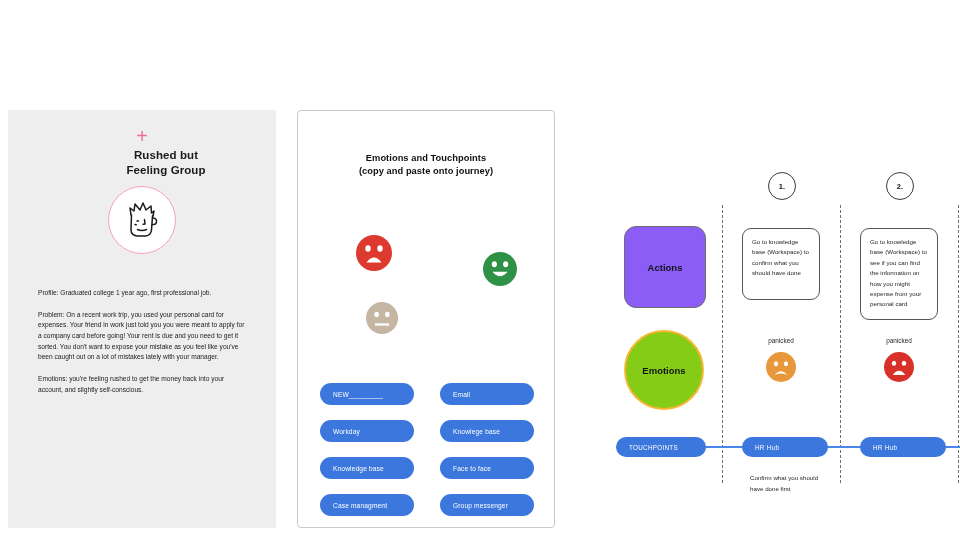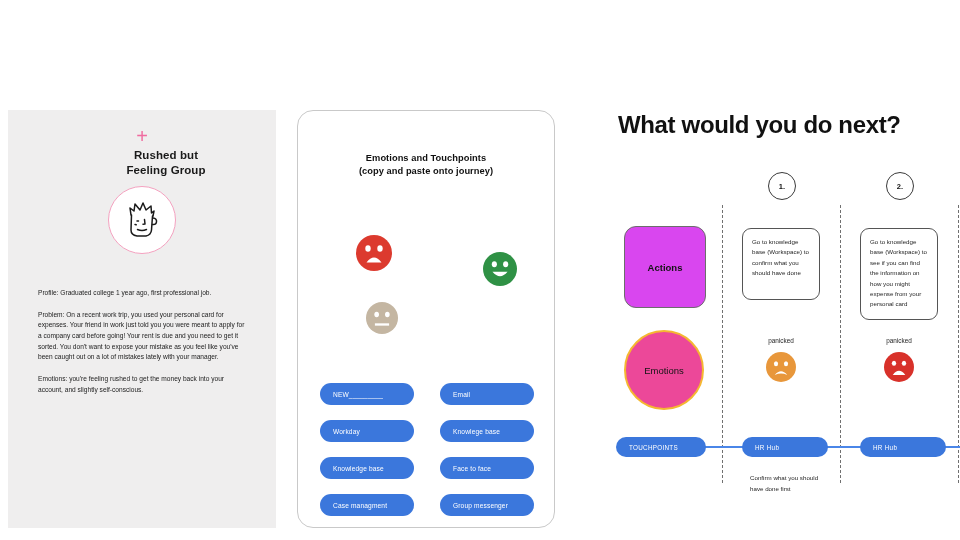--- a/index.html
+++ b/index.html
@@ -79,21 +79,21 @@
 
   
   .library-card {
     position: absolute;
     left: 297px;
     top: 110px;
     width: 258px;
     height: 418px;
     background: #ffffff;
     border: 1.1px solid #c9c9c9;
-    border-radius: 16px;
+    border-radius: 4px;
     box-sizing: border-box;
   }
   .library-title {
     position: absolute;
     left: 0;
     top: 41px;
     width: 100%;
     text-align: center;
     font-size: 9.3px;
     font-weight: bold;
@@ -184,43 +184,43 @@
   .step-num-2 { left: 286px; }
 
   .row-label-actions {
     position: absolute;
     left: 24px;
     top: 226px;
     width: 82px;
     height: 82px;
     border: 1.2px solid #6d6d6d;
     border-radius: 12px;
-    background: #d946ef;
+    background: #8b5cf6;
     display: flex;
     align-items: center;
     justify-content: center;
     font-size: 9.5px;
     font-weight: bold;
     color: #141414;
     box-sizing: border-box;
   }
   .row-label-emotions {
     position: absolute;
     left: 24px;
     top: 330px;
     width: 80px;
     height: 80px;
     border: 2.3px solid #f5b731;
     border-radius: 50%;
-    background: #ec4899;
+    background: #84cc16;
     display: flex;
     align-items: center;
     justify-content: center;
     font-size: 9.5px;
-    font-weight: normal;
+    font-weight: bold;
     color: #141414;
     box-sizing: border-box;
   }
 
   .action-card {
     position: absolute;
     border: 1.1px solid #555555;
     border-radius: 9px;
     background: #ffffff;
     box-sizing: border-box;
@@ -357,21 +357,20 @@
     <div class="chip">Knowlege base</div>
     <div class="chip">Knowledge base</div>
     <div class="chip">Face to face</div>
     <div class="chip">Case managment</div>
     <div class="chip">Group messenger</div>
   </div>
 </div>
 
 <div class="journey">
 
-  <div class="journey-heading">What would you do next?</div>
 
   <div class="vline vline-1"></div>
   <div class="vline vline-2"></div>
   <div class="vline vline-3"></div>
 
   <div class="step-num step-num-1">1.</div>
   <div class="step-num step-num-2">2.</div>
 
   <div class="row-label-actions">Actions</div>
   <div class="row-label-emotions">Emotions</div>

